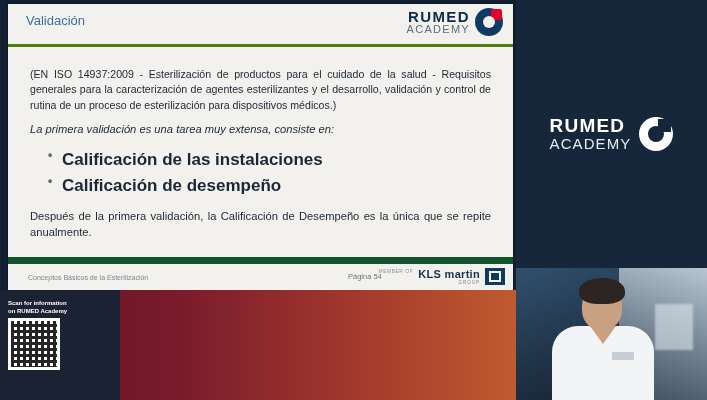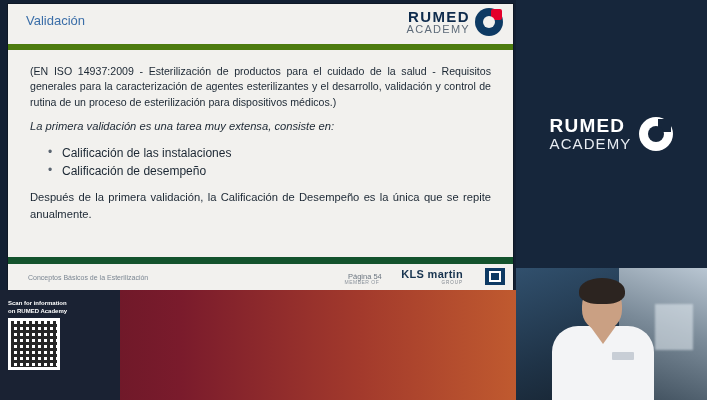--- a/index.html
+++ b/index.html
@@ -91,21 +91,21 @@
     top: 4px;
     width: 505px;
     height: 286px;
     background: #f2f1ee;
     box-shadow: 0 0 0 1px rgba(0,0,0,0.25);
     overflow: hidden;
   }
   .slide-header {
     position: relative;
     height: 40px;
-    border-bottom: 6px solid #4d7c0f;
+    border-bottom: 3px solid #4d7c0f;
   }
   .slide-title {
     position: absolute;
     left: 18px;
     top: 9px;
     font-size: 13px;
     color: #3b6ea8;
   }
   .slide-logo {
     position: absolute;
@@ -164,35 +164,37 @@
   .para {
     font-size: 11.2px;
     line-height: 1.5;
     text-align: justify;
     margin: 0 0 14px 0;
   }
   .para.note {
     font-size: 10.6px;
     line-height: 1.45;
     margin-bottom: 8px;
+    margin-top: 6px;
   }
   .para.lead {
     margin-bottom: 9px;
     font-style: italic;
   }
   ul.bullets {
     margin: 0 0 8px 0;
     padding-left: 18px;
     list-style: none;
   }
   ul.bullets li {
     position: relative;
-    font-size: 12px;
+    font-size: 17px;
     line-height: 1.55;
     padding-left: 14px;
+    font-weight: bold;
   }
   ul.bullets li::before {
     content: "\2022";
     position: absolute;
     left: 0;
     top: -1px;
     color: #5a6470;
     font-size: 12px;
   }
 
@@ -217,22 +219,22 @@
     left: 340px;
     top: 8px;
     font-size: 7.5px;
     color: #6c7680;
   }
   .footer-right {
     position: absolute;
     right: 8px;
     top: 4px;
     display: flex;
-    align-items: flex-end;
-    gap: 22px;
+    align-items: flex-start;
+    gap: 5px;
   }
   .footer-right .memberof {
     font-size: 5px;
     letter-spacing: 0.5px;
     color: #8b939c;
   }
   .footer-right .kls {
     font-size: 11px;
     font-weight: bold;
     color: #18344f;

